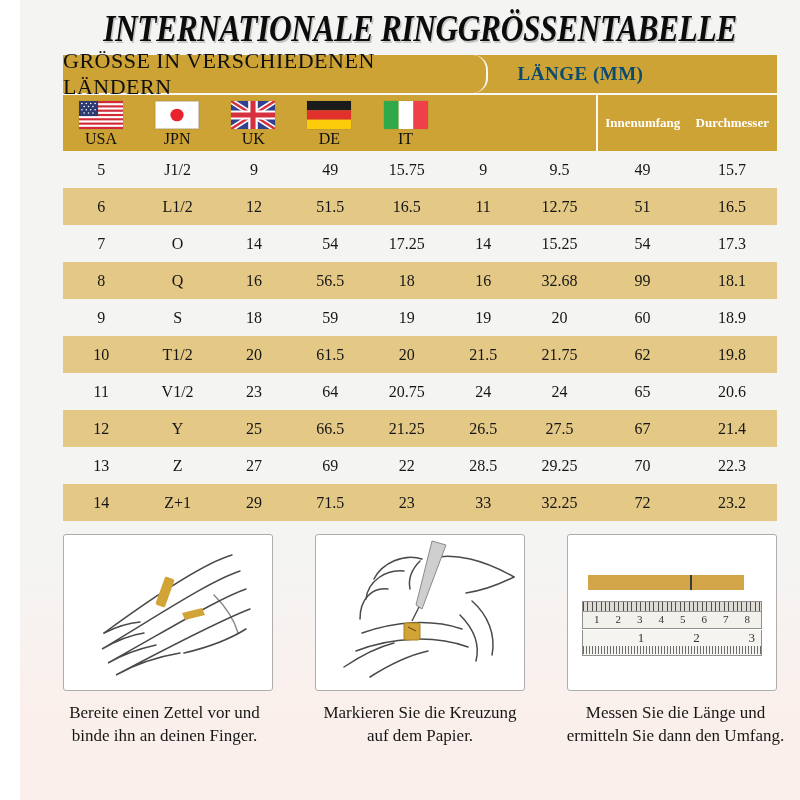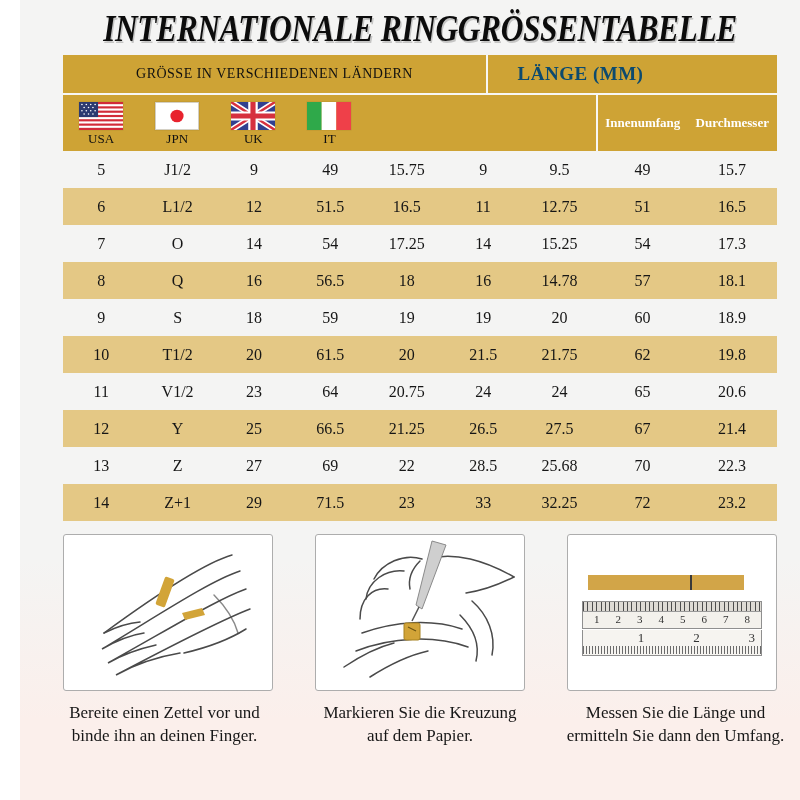--- a/index.html
+++ b/index.html
@@ -14,32 +14,32 @@
     padding-top:7px; text-align:center; white-space:nowrap;
     font-size:37px; font-weight:bold; font-style:italic; letter-spacing:-0.5px;
     color:#0c0c0c; transform:scaleX(0.85); transform-origin:50% 50%;
     text-shadow:1.5px 1.5px 0 rgba(110,110,110,0.35);
   }
   .ring-table { width:714px; margin:5px auto 0; }
   .table-head { display:flex; height:38px; background:#CEA335; border-bottom:2px solid #F7F7F5; }
   .head-left {
     box-sizing:border-box; width:425px; border-right:2px solid #F7F7F5;
     display:flex; align-items:center; justify-content:center;
-    font-size:14px; letter-spacing:0.5px; color:#101010;
+    font-size:22px; letter-spacing:0.5px; color:#101010;border-radius:15px;
   }
   .head-right {
     width:185px; display:flex; align-items:center; justify-content:center;
     color:#0c4a6e; font-weight:bold; font-size:19px; letter-spacing:0.5px;
   }
   .flag-row { display:flex; height:56px; background:#CEA335; }
   .flag-section { box-sizing:border-box; width:535px; border-right:2px solid #F7F7F5; display:flex; }
   .flag-cell { width:76.14px; display:flex; flex-direction:column; align-items:center; justify-content:center; padding-top:2px; }
   .flag { width:44px; height:28px; box-shadow:0 0 0 0.5px rgba(0,0,0,0.08); }
   .flag svg { display:block; width:100%; height:100%; }
-  .flag-label { font-size:13px; margin-top:1px; color:#101010; }
+  .flag-label { font-size:16px; margin-top:1px; color:#101010; }
   .len-section { width:179px; display:flex; align-items:center; }
   .len-label { width:50%; text-align:center; color:#FFFFFF; font-weight:bold; font-size:13px; }
   .data-row { display:flex; height:37px; align-items:center; font-size:16px; }
   .data-row.alt { background:#E4C885; }
   .cell { width:76.4px; text-align:center; }
   .cell.len { width:89.5px; }
   .illus-row { width:714px; margin:13px auto 0; display:flex; justify-content:space-between; }
   .illus-box {
     box-sizing:border-box; width:210px; height:157px; background:#FFFFFF;
     border:1px solid #ADADAD; border-radius:3px; position:relative; overflow:hidden;
@@ -127,20 +127,30 @@
                 <path d="M0,0 L60,40 M60,0 L0,40" stroke="#D6303E" stroke-width="3.5"></path>
                 <path d="M30,0 V40 M0,20 H60" stroke="#fff" stroke-width="13"></path>
                 <path d="M30,0 V40 M0,20 H60" stroke="#D6303E" stroke-width="7"></path>
               </svg>
             </span>
             <span class="flag-label">UK</span>
           </div>
           <div class="flag-cell">
             <span class="flag">
               <svg viewBox="0 0 60 40" preserveAspectRatio="none">
+                <rect width="60" height="13.4" fill="#1B1B1B"></rect>
+                <rect y="13.4" width="60" height="13.3" fill="#E0312D"></rect>
+                <rect y="26.7" width="60" height="13.3" fill="#FCCC0B"></rect>
+              </svg>
+            </span>
+            <span class="flag-label">DE</span>
+          </div>
+          <div class="flag-cell">
+            <span class="flag">
+              <svg viewBox="0 0 60 40" preserveAspectRatio="none">
                 <rect width="20" height="40" fill="#2FA94A"></rect>
                 <rect x="20" width="20" height="40" fill="#fff"></rect>
                 <rect x="40" width="20" height="40" fill="#EF4049"></rect>
               </svg>
             </span>
             <span class="flag-label">IT</span>
           </div>
         </div>
       <div class="len-section">
         <div class="len-label">Innenumfang</div>
@@ -181,22 +191,22 @@
           <div class="cell len">54</div>
           <div class="cell len">17.3</div>
         </div>
         <div class="data-row alt">
           <div class="cell">8</div>
           <div class="cell">Q</div>
           <div class="cell">16</div>
           <div class="cell">56.5</div>
           <div class="cell">18</div>
           <div class="cell">16</div>
-          <div class="cell">14.78</div>
-          <div class="cell len">57</div>
+          <div class="cell">32.68</div>
+          <div class="cell len">99</div>
           <div class="cell len">18.1</div>
         </div>
         <div class="data-row">
           <div class="cell">9</div>
           <div class="cell">S</div>
           <div class="cell">18</div>
           <div class="cell">59</div>
           <div class="cell">19</div>
           <div class="cell">19</div>
           <div class="cell">20</div>
@@ -236,21 +246,21 @@
           <div class="cell len">67</div>
           <div class="cell len">21.4</div>
         </div>
         <div class="data-row">
           <div class="cell">13</div>
           <div class="cell">Z</div>
           <div class="cell">27</div>
           <div class="cell">69</div>
           <div class="cell">22</div>
           <div class="cell">28.5</div>
-          <div class="cell">25.68</div>
+          <div class="cell">29.25</div>
           <div class="cell len">70</div>
           <div class="cell len">22.3</div>
         </div>
         <div class="data-row alt">
           <div class="cell">14</div>
           <div class="cell">Z+1</div>
           <div class="cell">29</div>
           <div class="cell">71.5</div>
           <div class="cell">23</div>
           <div class="cell">33</div>

